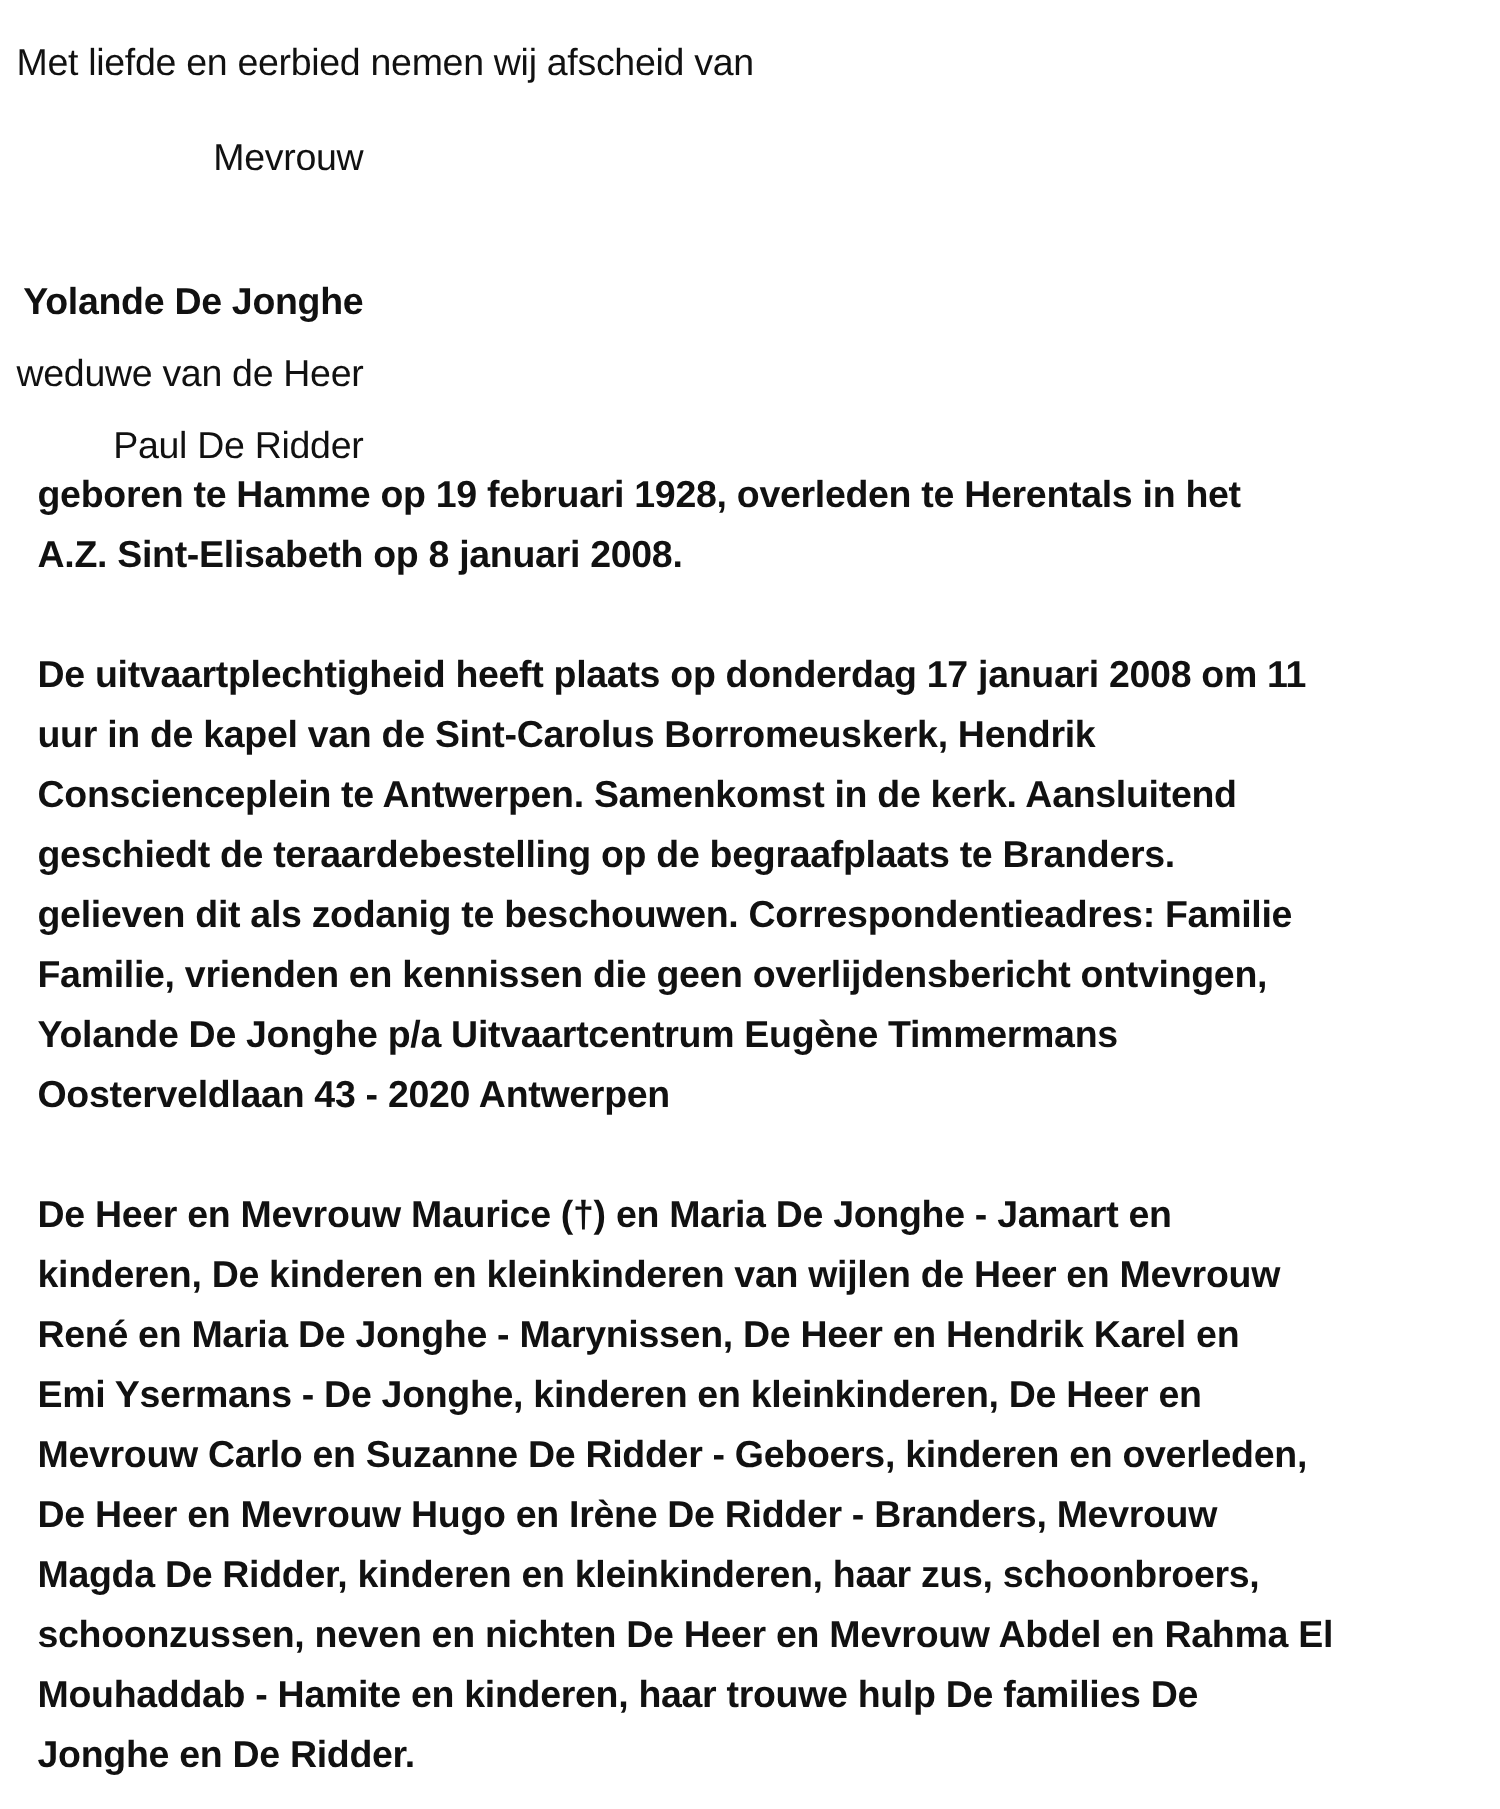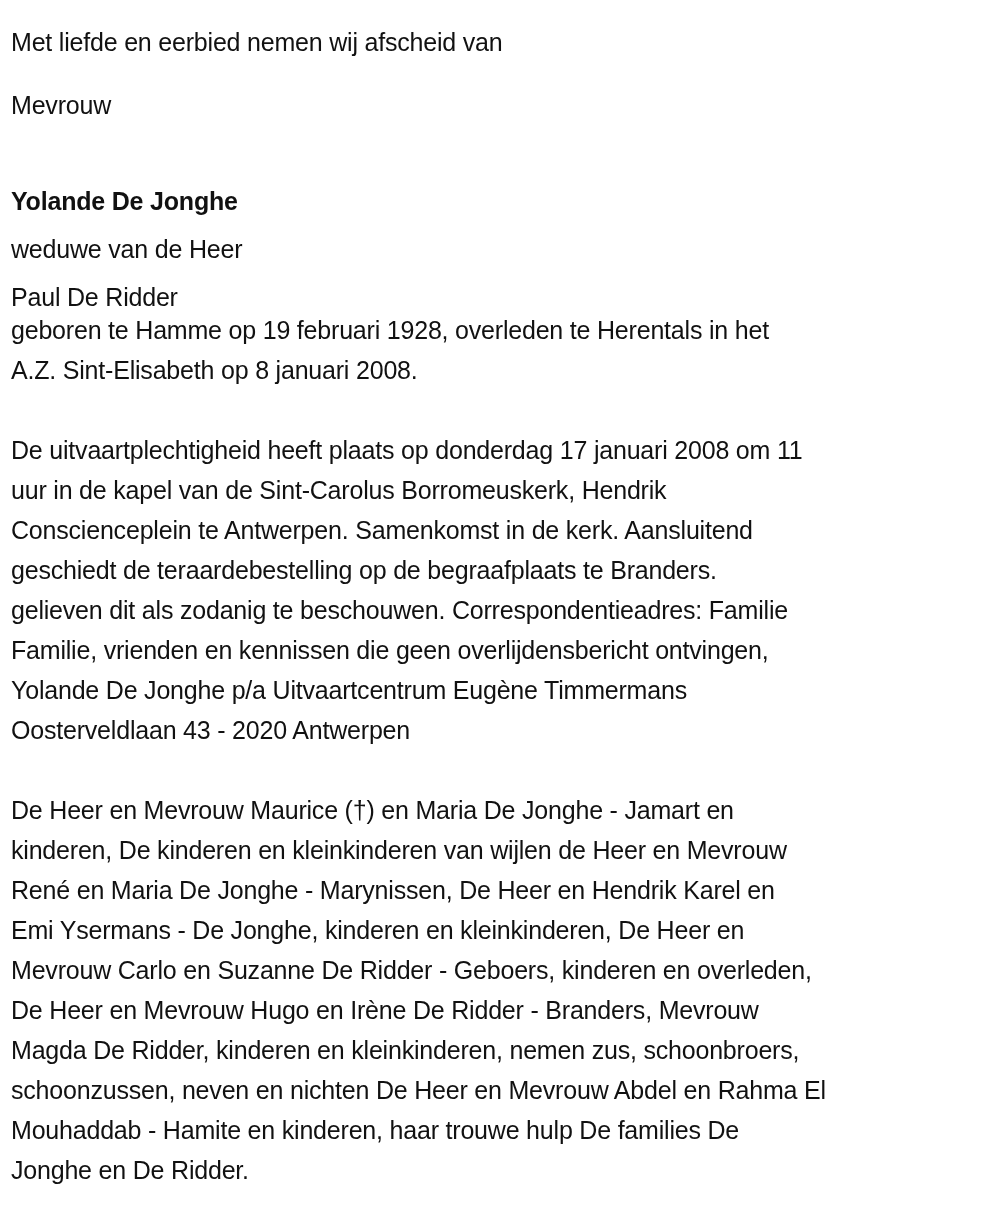--- a/index.html
+++ b/index.html
@@ -31,28 +31,30 @@
       line-height: 32px;
     }
     .name-block {
       position: absolute;
       top: 89px;
       left: 11px;
     }
     .name-block div {
       height: 48px;
       line-height: 32px;
+      text-align: right;
     }
     .name-block .bold {
       font-weight: bold;
       margin-top: 48px;
     }
     .para {
       position: absolute;
-      left: 11px;
+      left: 25px;
+      font-weight: bold;
     }
     .para div {
       height: 40px;
       line-height: 40px;
     }
     .p-birth { top: 310px; }
     .p-service { top: 430px; }
     .p-family { top: 790px; }
   </style>
 </head>
@@ -85,19 +87,19 @@
     <div>Oosterveldlaan 43 - 2020 Antwerpen</div>
   </div>
 
   <div class="line-block para p-family">
     <div>De Heer en Mevrouw Maurice (†) en Maria De Jonghe - Jamart en</div>
     <div>kinderen, De kinderen en kleinkinderen van wijlen de Heer en Mevrouw</div>
     <div>René en Maria De Jonghe - Marynissen, De Heer en Hendrik Karel en</div>
     <div>Emi Ysermans - De Jonghe, kinderen en kleinkinderen, De Heer en</div>
     <div>Mevrouw Carlo en Suzanne De Ridder - Geboers, kinderen en overleden,</div>
     <div>De Heer en Mevrouw Hugo en Irène De Ridder - Branders, Mevrouw</div>
-    <div>Magda De Ridder, kinderen en kleinkinderen, nemen zus, schoonbroers,</div>
+    <div>Magda De Ridder, kinderen en kleinkinderen, haar zus, schoonbroers,</div>
     <div>schoonzussen, neven en nichten De Heer en Mevrouw Abdel en Rahma El</div>
     <div>Mouhaddab - Hamite en kinderen, haar trouwe hulp De families De</div>
     <div>Jonghe en De Ridder.</div>
   </div>
 
 </div>
 
 </body></html>

